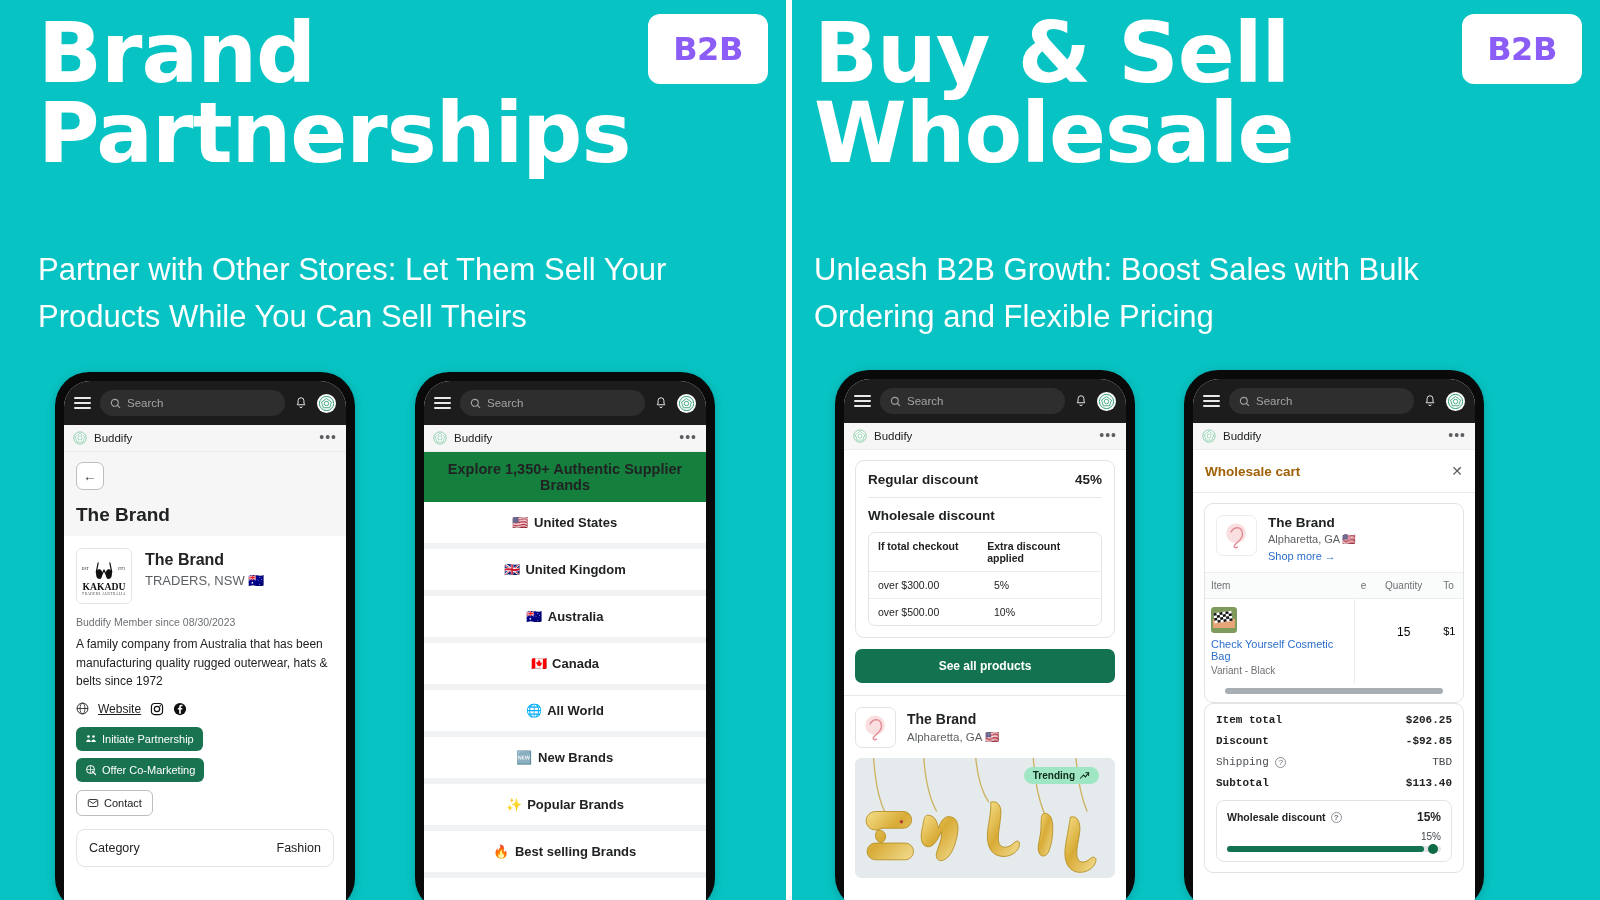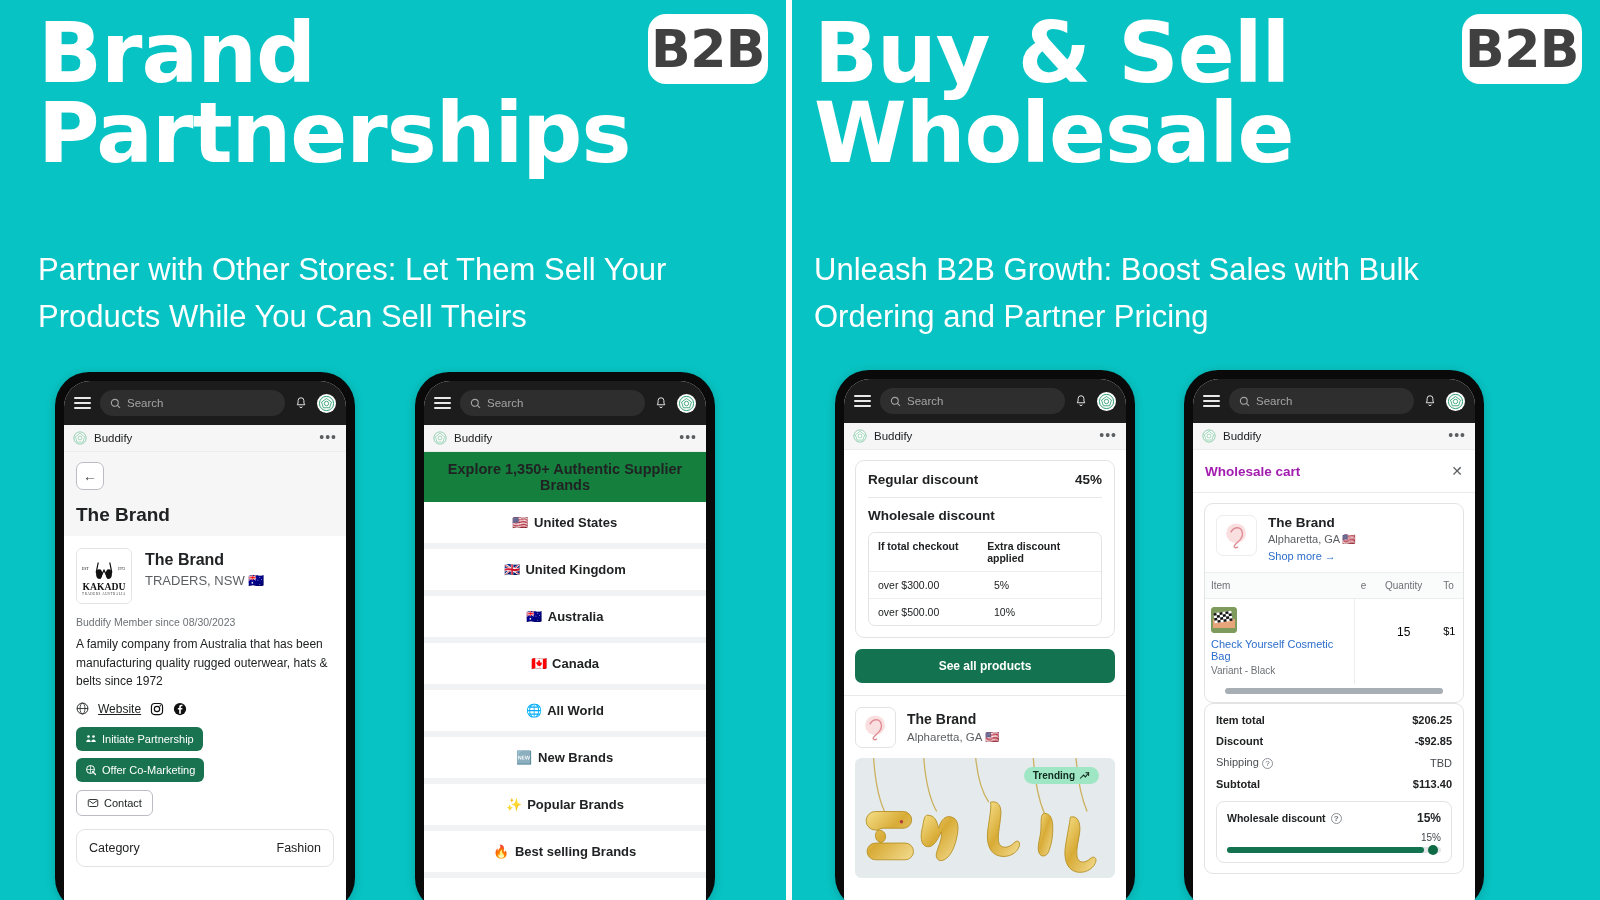--- a/index.html
+++ b/index.html
@@ -47,24 +47,24 @@
     font-family: "Liberation Sans", sans-serif;
   }
   .panel.right .headline { left: 22px; width: 640px; }
   .panel.right .sub { left: 22px; width: 680px; }
 
   .b2b-badge {
     position: absolute;
     top: 14px; right: 18px;
     width: 120px; height: 70px;
     background: #ffffff;
-    border-radius: 18px;
+    border-radius: 12px;
     display: flex; align-items: center; justify-content: center;
-    color: #404040;
-    font-size: 52px; font-weight: 700;
+    color: #8b5cf6;
+    font-size: 32px; font-weight: 700;
     font-family: "DejaVu Sans", sans-serif;
     letter-spacing: -0.5px;
   }
 
   
   .phone {
     position: absolute;
     width: 300px; height: 540px;
     background: #0a0a0a;
     border-radius: 34px;
@@ -199,38 +199,38 @@
     position:absolute; right:16px; top:9px; background:#9fe7c4; color:#102a1d;
     border-radius: 11px; padding: 3px 9px; font-size: 10px; font-weight:600;
     display:flex; align-items:center; gap:4px;
   }
 
   
   .p4 .carthdr {
     display:flex; align-items:center; justify-content:space-between;
     padding: 13px 12px; border-bottom: 1px solid #e9eaeb;
   }
-  .p4 .carthdr .t { font-size: 13.5px; font-weight: 700; color:#a21caf; }
+  .p4 .carthdr .t { font-size: 13.5px; font-weight: 700; color:#a16207; }
   .p4 .carthdr .x { color:#5c5f62; font-size: 14px; }
   .p4 .cartcard { margin: 10px 11px 0 11px; border:1px solid #e1e3e5; border-radius:9px; overflow:hidden; background:#fff;}
   .cbrand { display:flex; gap:11px; padding: 11px 11px 10px 11px; }
   .cbrandlogo { width:41px; height:41px; border:1px solid #eceded; border-radius:7px; background:#fff; display:flex;align-items:center;justify-content:center; flex:0 0 41px;}
   .cbrand .nm { font-size:13.5px; font-weight:700; color:#202223; }
   .cbrand .lc { font-size:11px; color:#5c5f62; margin-top:3px; }
   .cbrand .shop { font-size:11px; color:#2c6ecb; margin-top:4px; }
   .ctable-head { display:flex; background:#fafbfb; border-top:1px solid #eceded; border-bottom:1px solid #eceded; font-size:10px; color:#6d7175; }
   .ctable-head .c { padding: 7px 6px; }
   .crow { display:flex; align-items:flex-start; font-size:10px; }
   .crow .c { padding: 8px 6px; }
   .thumb { width: 26px; height: 26px; border-radius: 4px; overflow:hidden; background:#8aa06a; }
   .plink { color:#2c6ecb; font-size:11px; margin-top:5px; }
   .pvar { color:#6d7175; font-size: 10px; margin-top:3px; }
   .scrollbar { height:6px; background:#a7aeb4; border-radius:3px; margin: 4px 20px 8px 20px; }
   .totals { margin: 0 11px; border:1px solid #e1e3e5; border-radius:9px; padding: 10px 11px; }
-  .trow { display:flex; justify-content:space-between; align-items:center; margin-bottom: 9px; font-size:11px; color:#202223; }
+  .trow { display:flex; justify-content:space-between; align-items:center; margin-bottom: 9px; font-size:11px; color:#202223;font-family:Liberation Mono, monospace; }
   .trow:last-child { margin-bottom: 0; }
   .trow .lbl { font-weight:600; }
   .trow .lbl.reg { font-weight:400; color:#4a4e52; }
   .trow .val { font-weight:700; }
   .trow .val.reg { font-weight:400; color:#42474c; }
   .wsbox { border:1px solid #e1e3e5; border-radius:8px; padding: 9px 10px; margin-top: 11px; }
   .wsrow { display:flex; justify-content:space-between; align-items:center; }
   .wsrow .l { font-size:10.5px; font-weight:700; color:#202223; display:flex; gap:5px; align-items:center;}
   .wsrow .r { font-size:12px; font-weight:700; color:#202223; }
   .wsmark { text-align:right; font-size:10px; color:#42474c; margin-top:7px; }
@@ -451,21 +451,21 @@
   </div>
 
   <div class="divider"></div>
 
   <div class="panel right">
 
     <div class="headline">
       <h1><span>Buy &amp; Sell</span><br>
           <span>Wholesale</span></h1>
     </div>
-    <div class="sub">Unleash B2B Growth: Boost Sales with Bulk Ordering and Partner Pricing</div>
+    <div class="sub">Unleash B2B Growth: Boost Sales with Bulk Ordering and Flexible Pricing</div>
     <div class="b2b-badge">B2B</div>
 
     <div class="phone" style="left:43px; top:370px;">
       <div class="screen">
 
         <div class="topbar">
           <div class="hamburger">
               <i></i>
               <i></i>
               <i></i>

